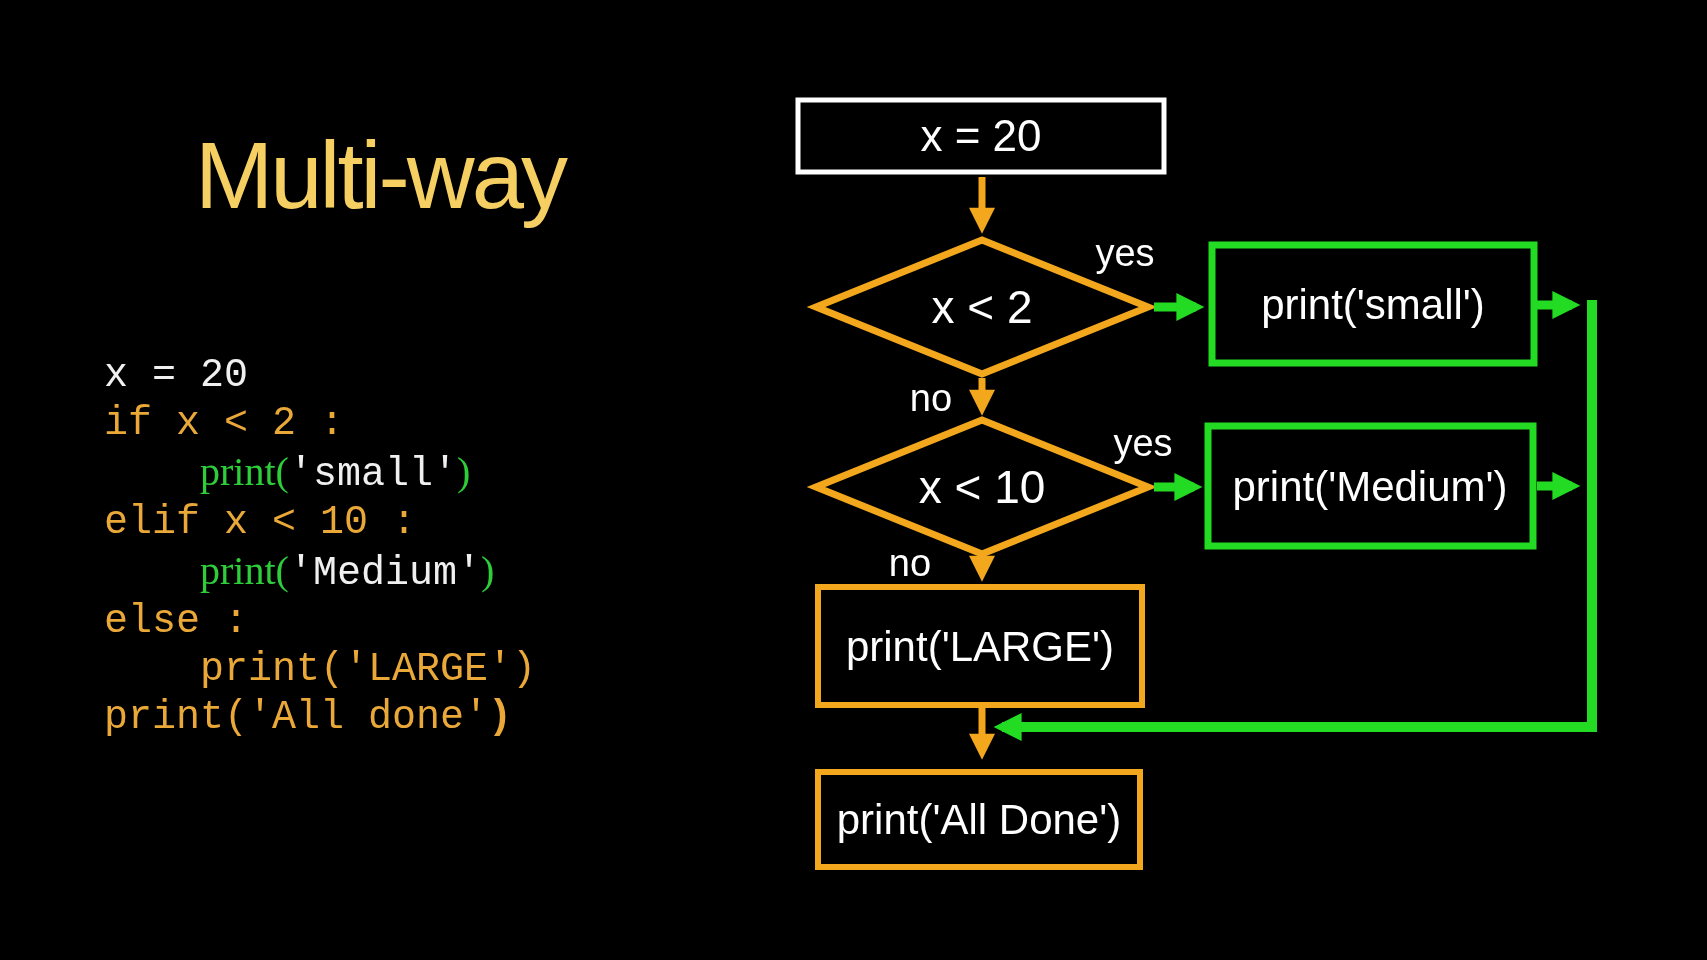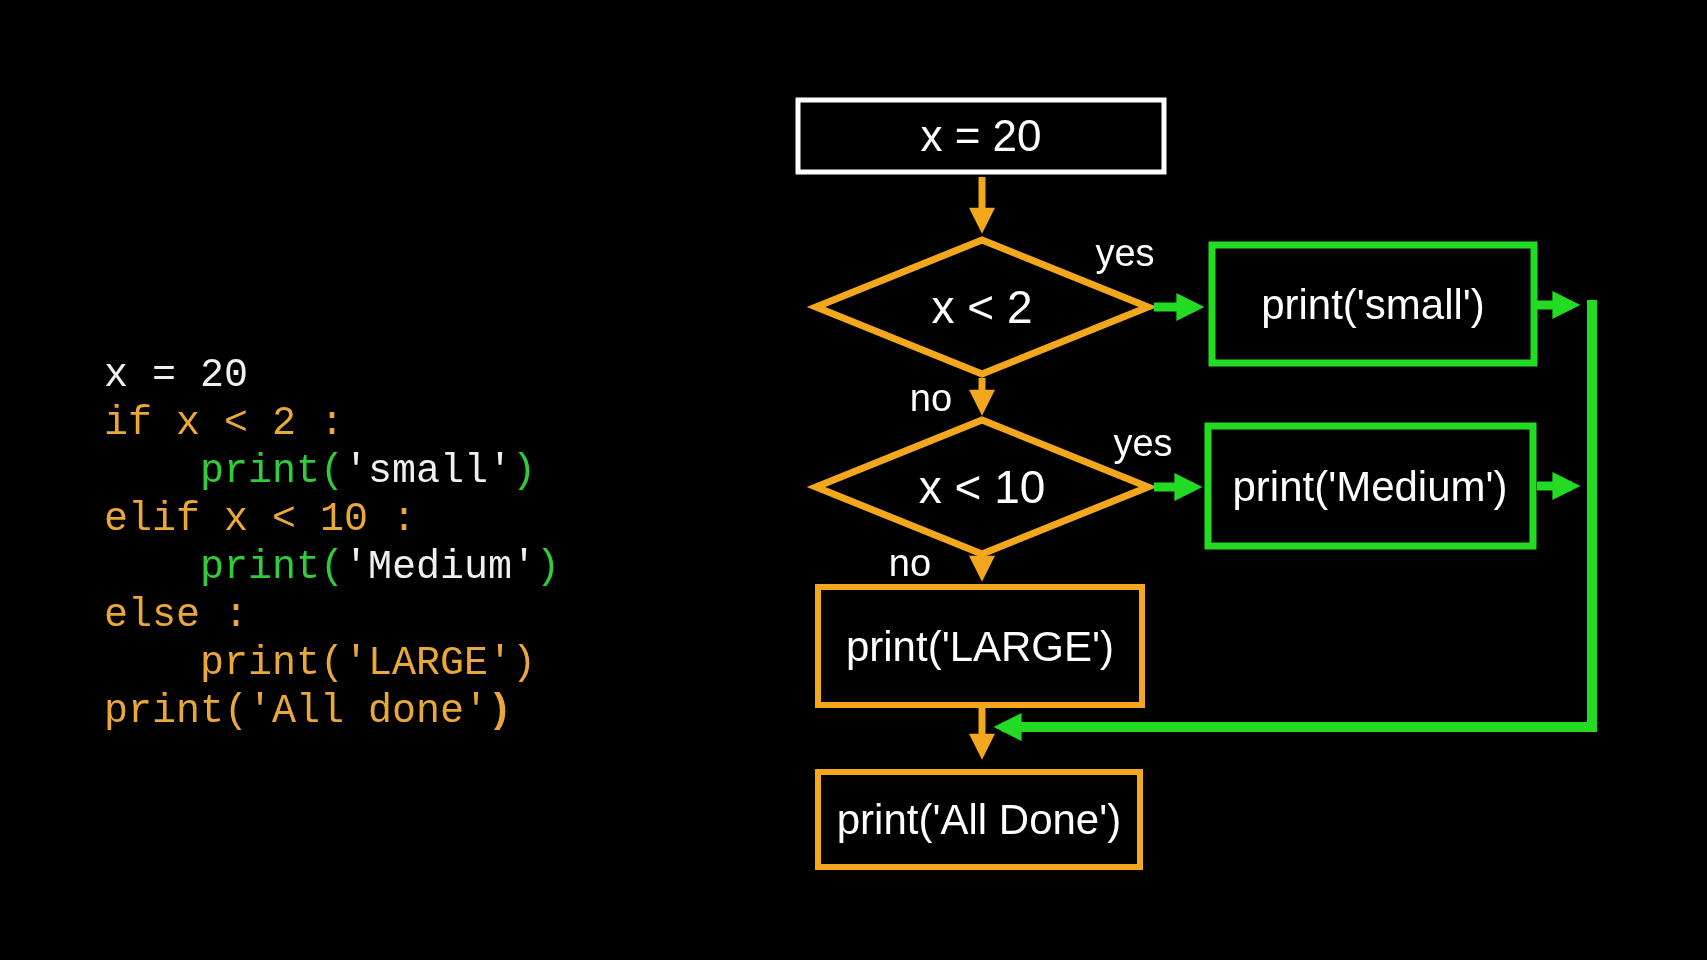--- a/index.html
+++ b/index.html
@@ -36,40 +36,41 @@
     top:352px;
     font-family:"Liberation Mono","DejaVu Sans Mono",monospace;
     font-size:40px;
     line-height:48px;
     white-space:pre;
   }
   .code-line{white-space:pre;}
   .seg-white{color:var(--code-white);}
   .seg-orange{color:var(--code-orange);}
   .seg-orange-bold{color:var(--code-orange);font-weight:bold;}
-  .seg-green{color:var(--code-green);}
+  .seg-green{color:var(--code-green);font-family:Liberation Serif, serif;}
   svg.flow{position:absolute;left:0;top:0;}
   .sk-orange{stroke:var(--orange);}
   .sk-green{stroke:var(--green);}
   .sk-white{stroke:var(--white);}
   .fl-orange{fill:var(--orange);}
   .fl-green{fill:var(--green);}
   .fl-bg{fill:#000000;}
   .fl-none{fill:none;}
   .node-label{
     fill:var(--white);
     font-family:"Liberation Sans","DejaVu Sans",sans-serif;
     text-anchor:middle;
   }
 </style>
 </head>
 <body>
 
 <div class="slide">
 
+  <div class="title">Multi-way</div>
 
   <div class="code-block"><div class="code-line"><span class="seg-white">x = 20</span></div><div class="code-line"><span class="seg-orange">if x &lt; 2 :</span></div><div class="code-line"><span class="seg-white">    </span><span class="seg-green">print(</span><span class="seg-white">'small'</span><span class="seg-green">)</span></div><div class="code-line"><span class="seg-orange">elif x &lt; 10 :</span></div><div class="code-line"><span class="seg-white">    </span><span class="seg-green">print(</span><span class="seg-white">'Medium'</span><span class="seg-green">)</span></div><div class="code-line"><span class="seg-orange">else :</span></div><div class="code-line"><span class="seg-orange">    print('LARGE')</span></div><div class="code-line"><span class="seg-orange">print('All done'</span><span class="seg-orange-bold">)</span></div></div>
 
   <svg class="flow" width="1707" height="960" viewBox="0 0 1707 960" xmlns="http://www.w3.org/2000/svg">
     <defs>
       <marker id="ah-orange" markerUnits="userSpaceOnUse" markerWidth="30" markerHeight="26" viewBox="0 0 10 10" refX="7" refY="5" orient="auto">
         <path d="M0,0 L10,5 L0,10 z" class="fl-orange"></path>
       </marker>
       <marker id="ah-green" markerUnits="userSpaceOnUse" markerWidth="32" markerHeight="28" viewBox="0 0 10 10" refX="7" refY="5" orient="auto">
         <path d="M0,0 L10,5 L0,10 z" class="fl-green"></path>

